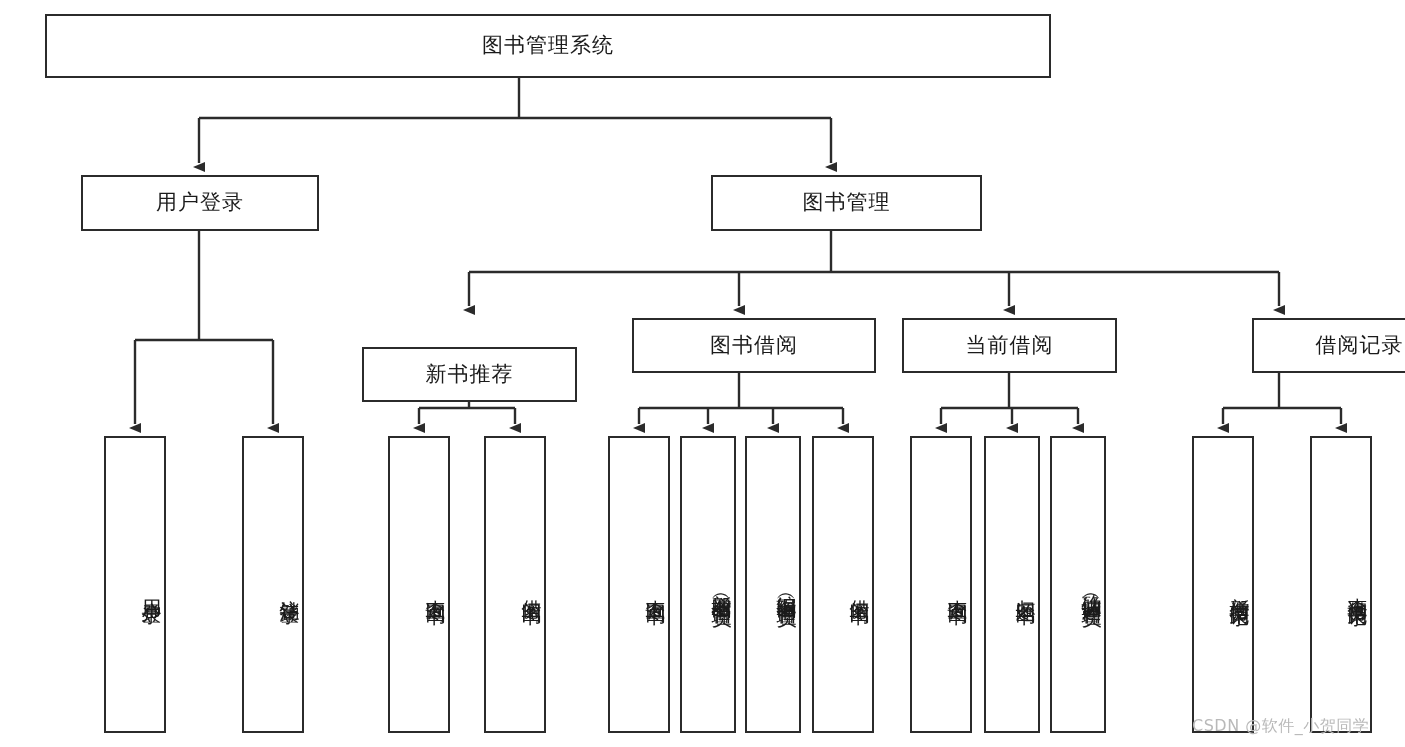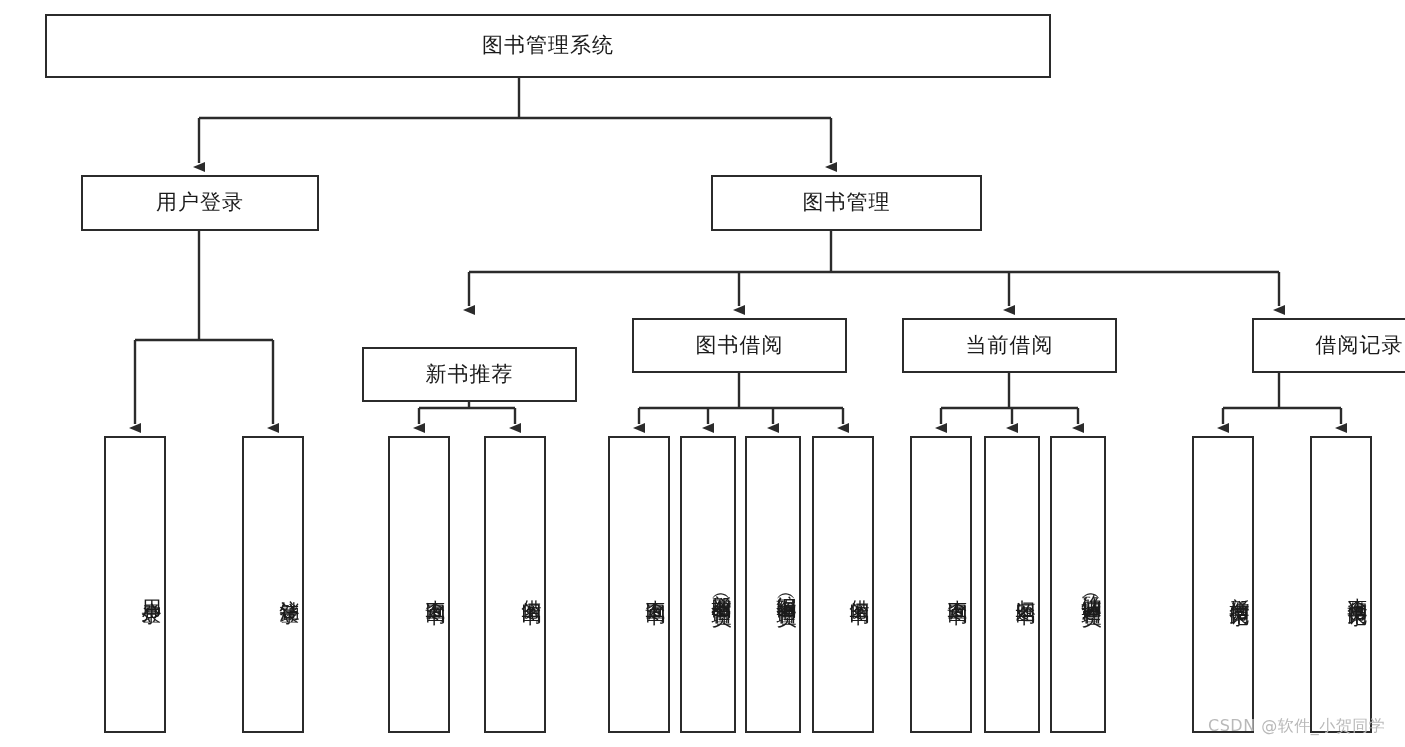--- a/index.html
+++ b/index.html
@@ -54,21 +54,20 @@
     writing-mode: vertical-rl;
     text-orientation: upright;
     display: block;
   }
   #watermark {
     position: absolute;
     font-size: 16px;
     color: #b9b9b9;
     white-space: nowrap;
     letter-spacing: 0.5px;
-    padding-left: 16px;
   }
 </style>
 </head>
 <body>
 
 <div id="canvas">
 
   <svg class="lines" viewBox="0 0 1405 747" xmlns="http://www.w3.org/2000/svg">
     <defs>
       <marker id="arrow" markerWidth="10" markerHeight="12" refX="1" refY="6" orient="auto" markerUnits="userSpaceOnUse">
@@ -126,21 +125,21 @@
   <div class="node horiz" style="left:81px; top:175px; width:238px; height:56px;">
     <span>用户登录</span>
   </div>
   <div class="node horiz" style="left:711px; top:175px; width:271px; height:56px;">
     <span>图书管理</span>
   </div>
 
   <div class="node horiz" style="left:362px; top:318px; width:215px; height:55px;margin-top:29px;">
     <span>新书推荐</span>
   </div>
-  <div class="node horiz" style="left:632px; top:318px; width:215px; height:55px;">
+  <div class="node horiz" style="left:632px; top:318px; width:244px; height:55px;">
     <span>图书借阅</span>
   </div>
   <div class="node horiz" style="left:902px; top:318px; width:215px; height:55px;">
     <span>当前借阅</span>
   </div>
   <div class="node horiz" style="left:1220px; top:318px; width:215px; height:55px;margin-left:32px;">
     <span>借阅记录</span>
   </div>
 
   <div class="node vert" style="left:104px; top:436px; width:62px; height:297px;">

